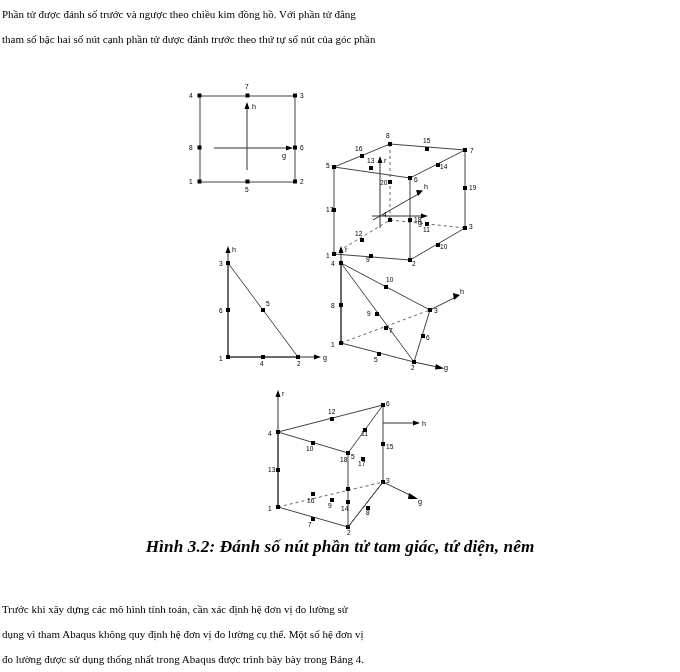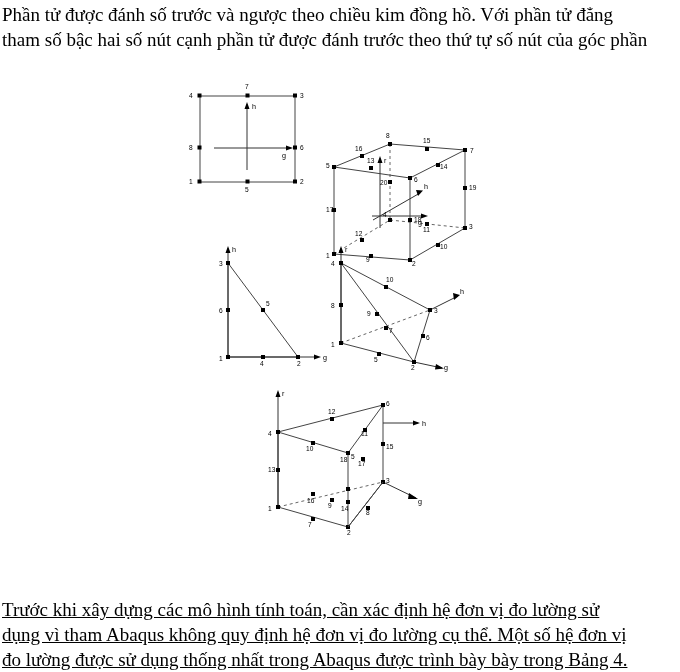--- a/index.html
+++ b/index.html
@@ -16,21 +16,21 @@
     overflow: hidden;
   }
   .page {
     position: relative;
     width: 680px;
     height: 672px;
   }
   .body-text {
     position: absolute;
     font-family: "Liberation Serif", "DejaVu Serif", serif;
-    font-size: 19px;
+    font-size: 11px;
     line-height: 25px;
     text-align: justify;
     color: #000;
   }
   #para-intro {
     left: 2px;
     top: 2px;
     width: 676px;
   }
   #para-intro .ln { display: block; white-space: nowrap; }
@@ -62,21 +62,20 @@
   }
   #para-closing {
     left: 2px;
     top: 597px;
     width: 676px;
   }
   #para-closing .ln { display: block; white-space: nowrap; }
   #para-closing .ln.justify {
     display: flex;
     justify-content: space-between;
-    text-decoration: underline;
   }
 
   
   .figure {
     position: absolute;
   }
   #fig-31 { left: 0; top: 68px; width: 680px; height: 135px; }
   #fig-32-top { left: 0; top: 240px; width: 680px; height: 135px; }
   #fig-32-bot { left: 0; top: 380px; width: 680px; height: 150px; }
 
@@ -363,20 +362,21 @@
         <text class="nlabel" x="308" y="147">7</text>
         <text class="nlabel" x="347" y="155">2</text>
 
         <text class="axlabel" x="418" y="124">g</text>
         <text class="axlabel" x="422" y="46">h</text>
         <text class="axlabel" x="282" y="16">r</text>
       </g>
     </svg>
   </div>
 
+  <div class="caption" id="caption-32">Hình 3.2: Đánh số nút phần tử tam giác, tứ diện, nêm</div>
 
 
   <div class="body-text" id="para-closing">
     <span class="ln justify">
       <span>Trước khi xây dựng các mô hình tính toán, cần xác định hệ đơn vị đo lường sử</span>
     </span>
     <span class="ln justify">
       <span>dụng vì tham Abaqus không quy định hệ đơn vị đo lường cụ thể. Một số hệ đơn vị</span>
     </span>
     <span class="ln justify">

